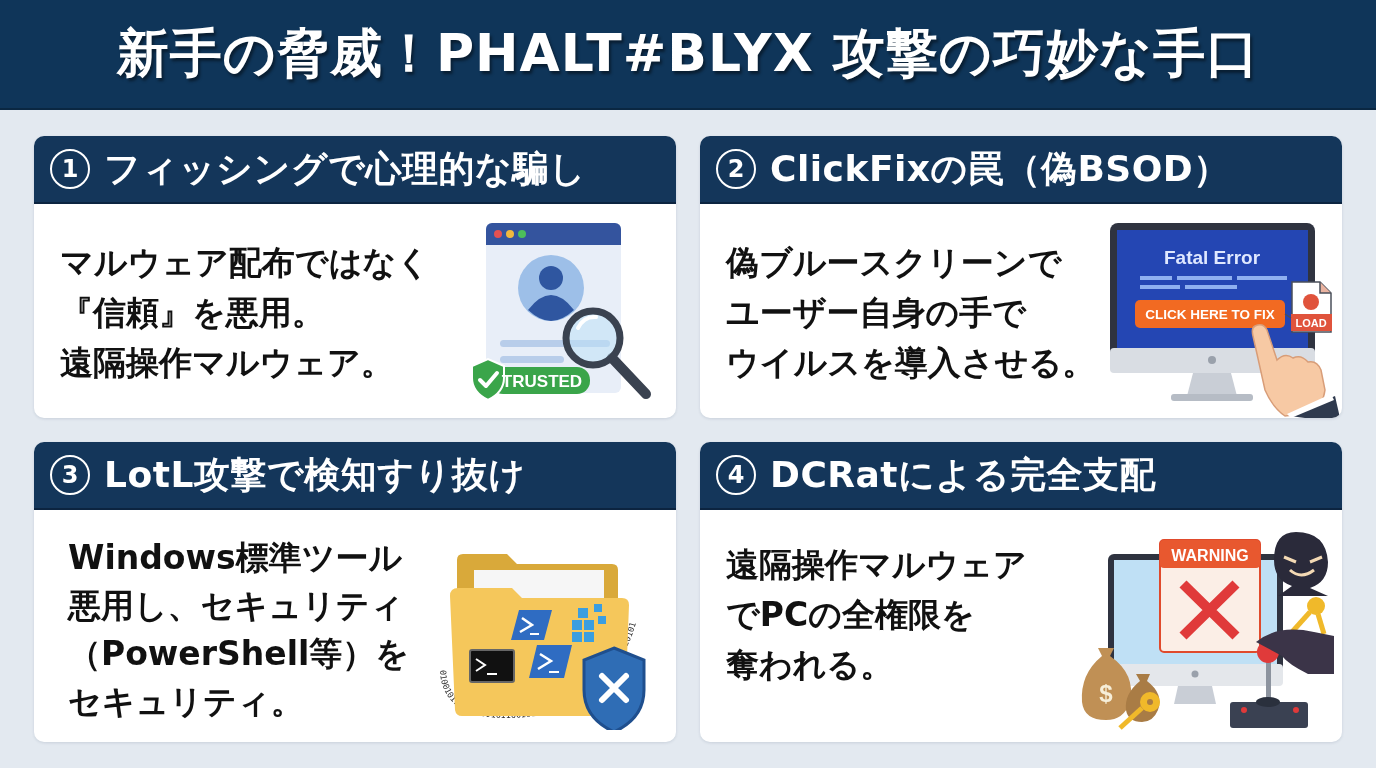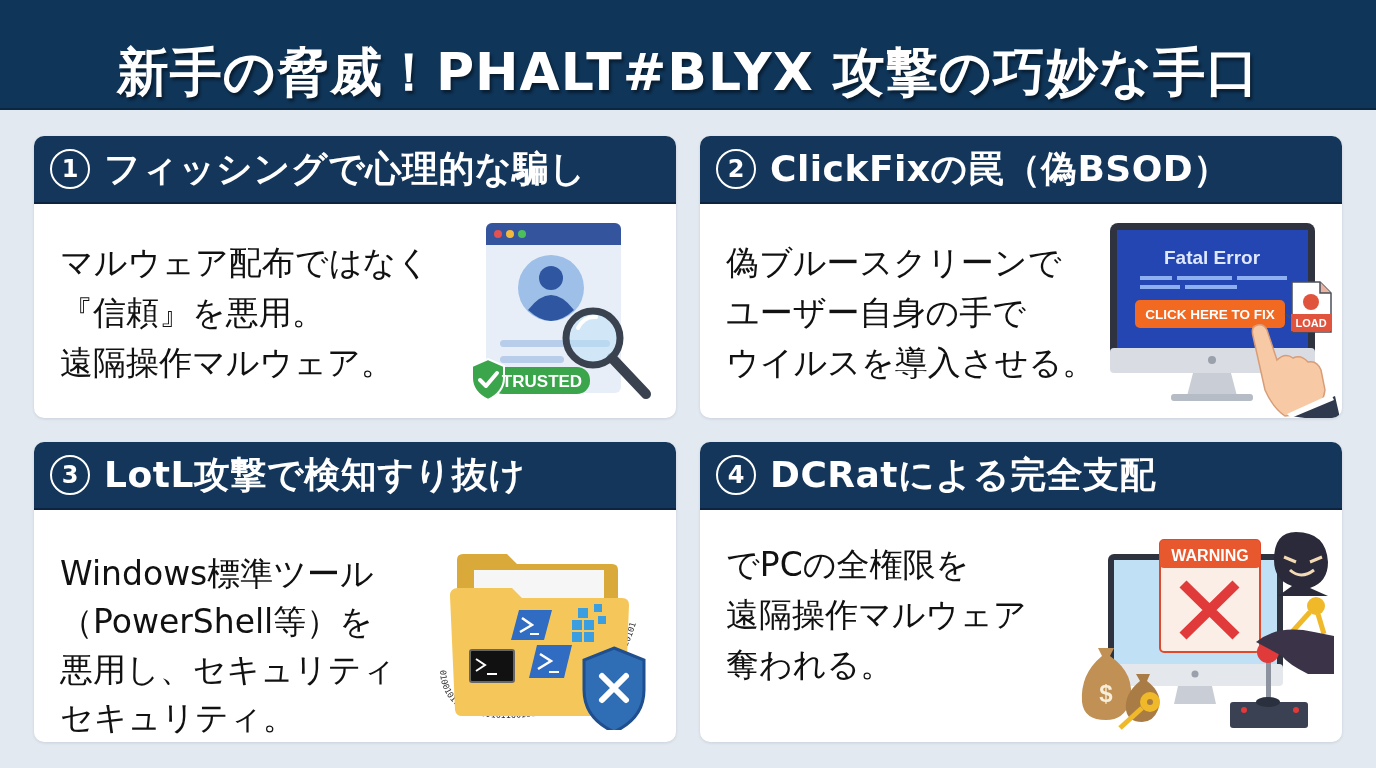--- a/index.html
+++ b/index.html
@@ -6,21 +6,21 @@
   html, body { width: 1376px; height: 768px; overflow: hidden; }
   body {
     background: #e3e9f0;
     font-family: "DejaVu Sans", "Liberation Sans", sans-serif;
     position: relative;
   }
   .banner {
     position: absolute; left: 0; top: 0; width: 1376px; height: 110px;
     background: #0f3559;
     border-bottom: 2px solid #0a2742;
-    display: flex; align-items: flex-end; justify-content: center;
+    display: flex; align-items: center; justify-content: center;
   }
   .banner h1 {
     color: #ffffff; font-size: 52px; font-weight: bold; letter-spacing: 1px;
     text-shadow: 2px 3px 3px rgba(0,0,0,0.45);
     font-family: "DejaVu Sans", sans-serif;
   }
   .card {
     position: absolute; width: 642px; background: #ffffff;
     border-radius: 10px; overflow: hidden;
     box-shadow: 0 1px 3px rgba(20,40,70,0.12);
@@ -36,21 +36,21 @@
     display: flex; align-items: center; justify-content: center;
     margin-right: 14px; flex-shrink: 0;
   }
   .card-title {
     color: #ffffff; font-size: 36px; font-weight: bold; white-space: nowrap;
     letter-spacing: 0.5px;
   }
   .card-body { position: relative; height: 100%; }
   .card-text {
     position: absolute; left: 26px; top: 34px;
-    color: #111111; font-weight: normal; font-size: 33px; line-height: 50px;
+    color: #111111; font-weight: bold; font-size: 33px; line-height: 50px;
   }
   .card-text div { white-space: nowrap; }
   .illus { position: absolute; }
 </style>
 </head>
 <body>
 
 <div class="banner">
   <h1>新手の脅威！PHALT#BLYX 攻撃の巧妙な手口</h1>
 </div>
@@ -143,24 +143,24 @@
     </svg>
   </div>
 </div>
 
 <div class="card" style="left:34px; top:442px; height:300px;">
   <div class="card-header">
     <div class="num-circle">3</div>
     <div class="card-title">LotL攻撃で検知すり抜け</div>
   </div>
   <div class="card-body">
-    <div class="card-text" style="top:40px; line-height:48px;">
+    <div class="card-text" style="top:24px; line-height:48px;margin-left:8px;">
       <div>Windows標準ツール</div>
+      <div>悪用し、セキュリティ</div>
       <div>（PowerShell等）を</div>
-      <div>悪用し、セキュリティ</div>
       <div>セキュリティ。</div>
     </div>
     <svg class="illus" style="left:398px; top:20px;" width="230" height="200" viewBox="0 0 230 200">
       <path id="binArc" d="M8 140 Q10 200 110 185 Q200 160 210 60 Q205 10 140 20" fill="none"></path>
       <text font-size="8.5" fill="#333" font-family="DejaVu Sans Mono, monospace">
         <textPath href="#binArc">0100101110101001011001010010100000101000001010010101</textPath>
       </text>
       <g>
         <path d="M25 30 Q25 24 31 24 L75 24 L85 34 L180 34 Q186 34 186 40 L186 70 L25 70Z" fill="#d9a93a"></path>
         <rect x="42" y="40" width="130" height="40" fill="#f6f6f6"></rect>
@@ -198,22 +198,22 @@
   </div>
 </div>
 
 <div class="card" style="left:700px; top:442px; height:300px;">
   <div class="card-header">
     <div class="num-circle">4</div>
     <div class="card-title">DCRatによる完全支配</div>
   </div>
   <div class="card-body">
     <div class="card-text" style="top:30px;">
+      <div>遠隔操作マルウェア</div>
       <div>でPCの全権限を</div>
-      <div>遠隔操作マルウェア</div>
       <div>奪われる。</div>
     </div>
     <svg class="illus" style="left:378px; top:14px;" width="260" height="215" viewBox="0 0 260 215">
       <g>
         <rect x="30" y="30" width="175" height="120" rx="6" fill="#2f3340"></rect>
         <rect x="36" y="36" width="163" height="104" fill="#bfe0f5"></rect>
         <rect x="30" y="140" width="175" height="22" rx="4" fill="#e4e7eb"></rect>
         <circle cx="117" cy="150" r="3.5" fill="#9aa1ab"></circle>
         <path d="M100 162 L134 162 L138 180 L96 180Z" fill="#c9ced6"></path>
       </g>

